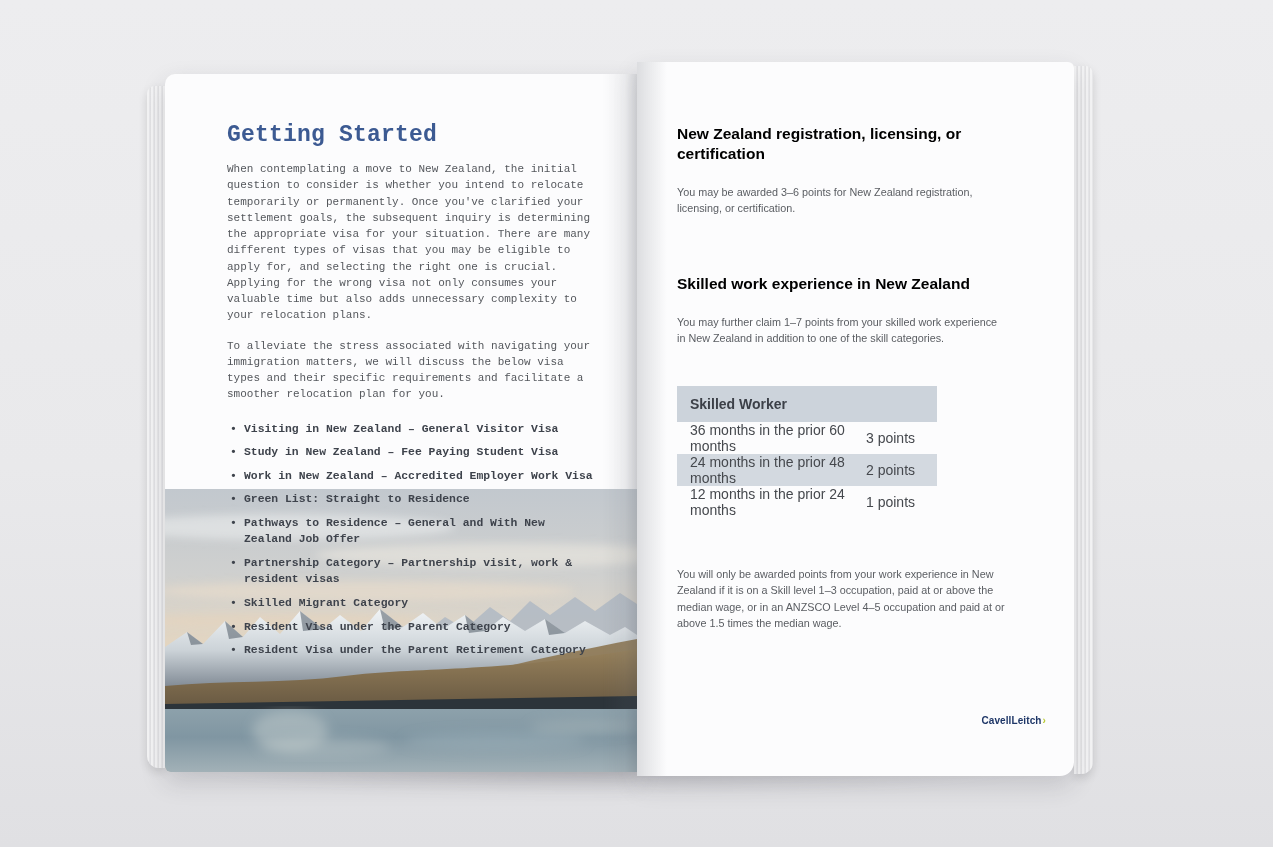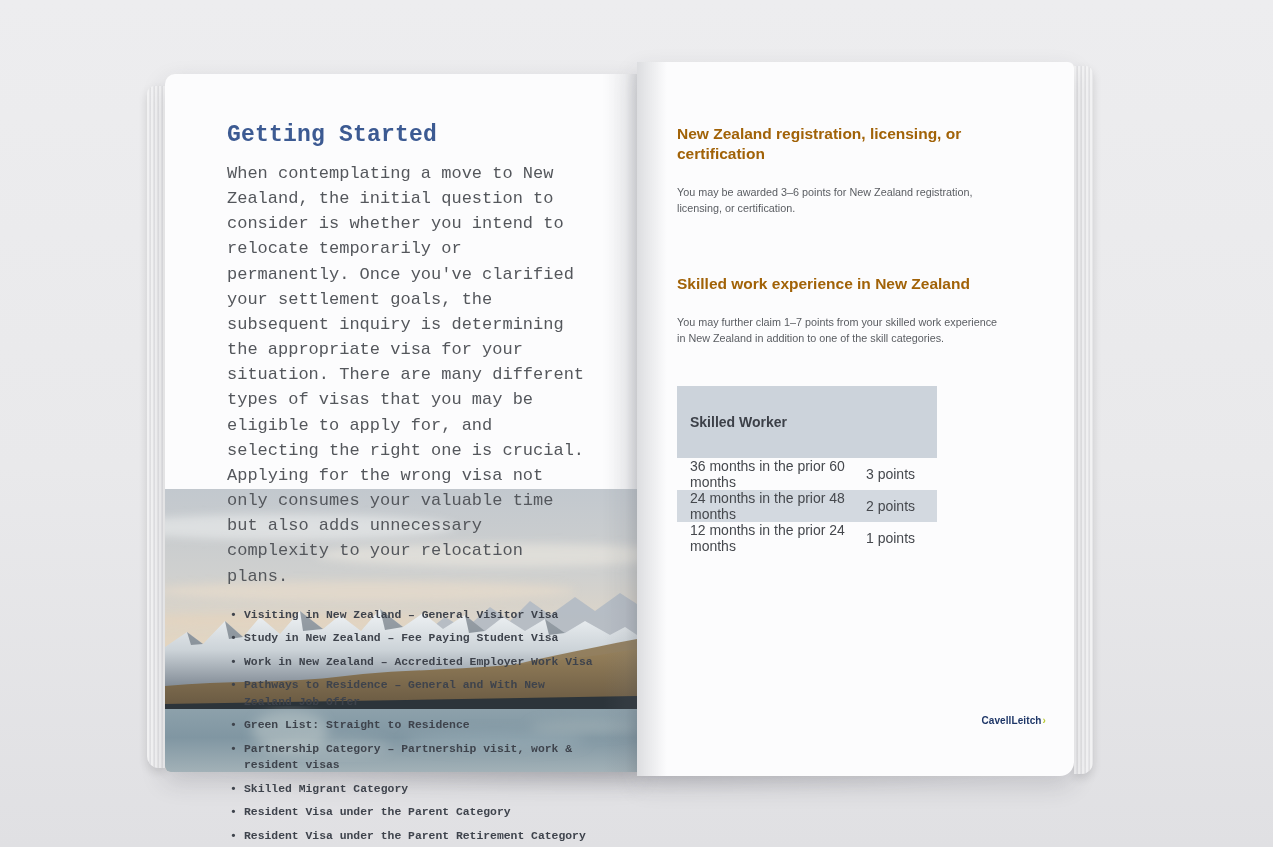--- a/index.html
+++ b/index.html
@@ -47,47 +47,47 @@
     background:linear-gradient(to right,rgba(80,85,95,.18) 0%,rgba(0,0,0,0) 100%);
     pointer-events:none;
   }
   
   .left-content{position:absolute;left:62px;top:48px;width:366px;z-index:2;font-family:Liberation Mono, monospace;}
   .lp-title{
     margin:0 0 13px 0;font-size:23px;font-weight:700;letter-spacing:.2px;
     color:#3c5a92;
   }
   .lp-para{
-    margin:0 0 14px 0;font-size:17px;line-height:1.48;color:#54575c;
+    margin:0 0 14px 0;font-size:11px;line-height:1.48;color:#54575c;
   }
   .visa-list{list-style:none;margin:18px 0 0 0;padding:0;}
   .visa-list li{
     position:relative;padding-left:17px;margin-bottom:7px;
     font-size:11.4px;font-weight:700;color:#3e434c;line-height:1.45;
   }
   .visa-list li::before{
     content:"\2022";position:absolute;left:3px;top:0;color:#3e434c;
   }
   .photo{
     position:absolute;left:0;right:0;bottom:0;height:283px;overflow:hidden;
     border-radius:0 0 0 6px;z-index:1;
   }
   .photo svg{display:block;width:100%;height:100%;}
   
   .right-content{position:absolute;left:40px;top:62px;width:330px;z-index:2;}
   .rp-h{
-    margin:0;font-size:15.5px;font-weight:700;color:#a16207;line-height:1.3;
+    margin:0;font-size:15.5px;font-weight:700;color:#000000;line-height:1.3;
   }
   .rp-para{
     margin:20px 0 0 0;font-size:10.8px;line-height:1.5;color:#5a5d62;
   }
   .rp-h.second{margin-top:57px;}
   .skill-table{margin-top:40px;width:260px;}
   .sk-header{
-    background:#ccd3db;padding:28px 13px;font-size:14px;font-weight:700;color:#3c4048;
+    background:#ccd3db;padding:10px 13px;font-size:14px;font-weight:700;color:#3c4048;
   }
   .sk-row{
     display:flex;align-items:center;padding:0 13px;height:32px;
     font-size:14px;color:#45484d;
   }
   .sk-row.alt{background:#d3d9e0;}
   .sk-row .lbl{flex:1;}
   .sk-row .pts{width:58px;}
   .rp-note{
     margin:48px 0 0 0;font-size:10.8px;line-height:1.5;color:#5a5d62;
@@ -103,26 +103,27 @@
 
 <div class="stage">
   <div class="book-shadow"></div>
   <div class="page-stack left"></div>
   <div class="page-stack right"></div>
 
   <div class="page left">
     <div class="left-content">
       <h1 class="lp-title">Getting Started</h1>
       <p class="lp-para">When contemplating a move to New Zealand, the initial question to consider is whether you intend to relocate temporarily or permanently. Once you've clarified your settlement goals, the subsequent inquiry is determining the appropriate visa for your situation. There are many different types of visas that you may be eligible to apply for, and selecting the right one is crucial. Applying for the wrong visa not only consumes your valuable time but also adds unnecessary complexity to your relocation plans.</p>
+      <p class="lp-para">To alleviate the stress associated with navigating your immigration matters, we will discuss the below visa types and their specific requirements and facilitate a smoother relocation plan for you.</p>
       <ul class="visa-list">
         <li>Visiting in New Zealand – General Visitor Visa</li>
         <li>Study in New Zealand – Fee Paying Student Visa</li>
         <li>Work in New Zealand – Accredited Employer Work Visa</li>
+        <li>Green List: Straight to Residence</li>
         <li>Pathways to Residence – General and With New Zealand Job Offer</li>
-        <li>Green List: Straight to Residence</li>
         <li>Partnership Category – Partnership visit, work &amp; resident visas</li>
         <li>Skilled Migrant Category</li>
         <li>Resident Visa under the Parent Category</li>
         <li>Resident Visa under the Parent Retirement Category</li>
       </ul>
     </div>
 
     <div class="photo">
       <svg viewBox="0 0 472 283" preserveAspectRatio="none">
         <defs>
@@ -203,19 +204,20 @@
         <div class="sk-row alt">
           <span class="lbl">24 months in the prior 48 months</span>
           <span class="pts">2 points</span>
         </div>
         <div class="sk-row">
           <span class="lbl">12 months in the prior 24 months</span>
           <span class="pts">1 points</span>
         </div>
       </div>
 
+      <p class="rp-note">You will only be awarded points from your work experience in New Zealand if it is on a Skill level 1–3 occupation, paid at or above the median wage, or in an ANZSCO Level 4–5 occupation and paid at or above 1.5 times the median wage.</p>
     </div>
 
     <div class="brand">
       <span>CavellLeitch</span><span class="chev">›</span>
     </div>
   </div>
 </div>
 
 </body></html>

